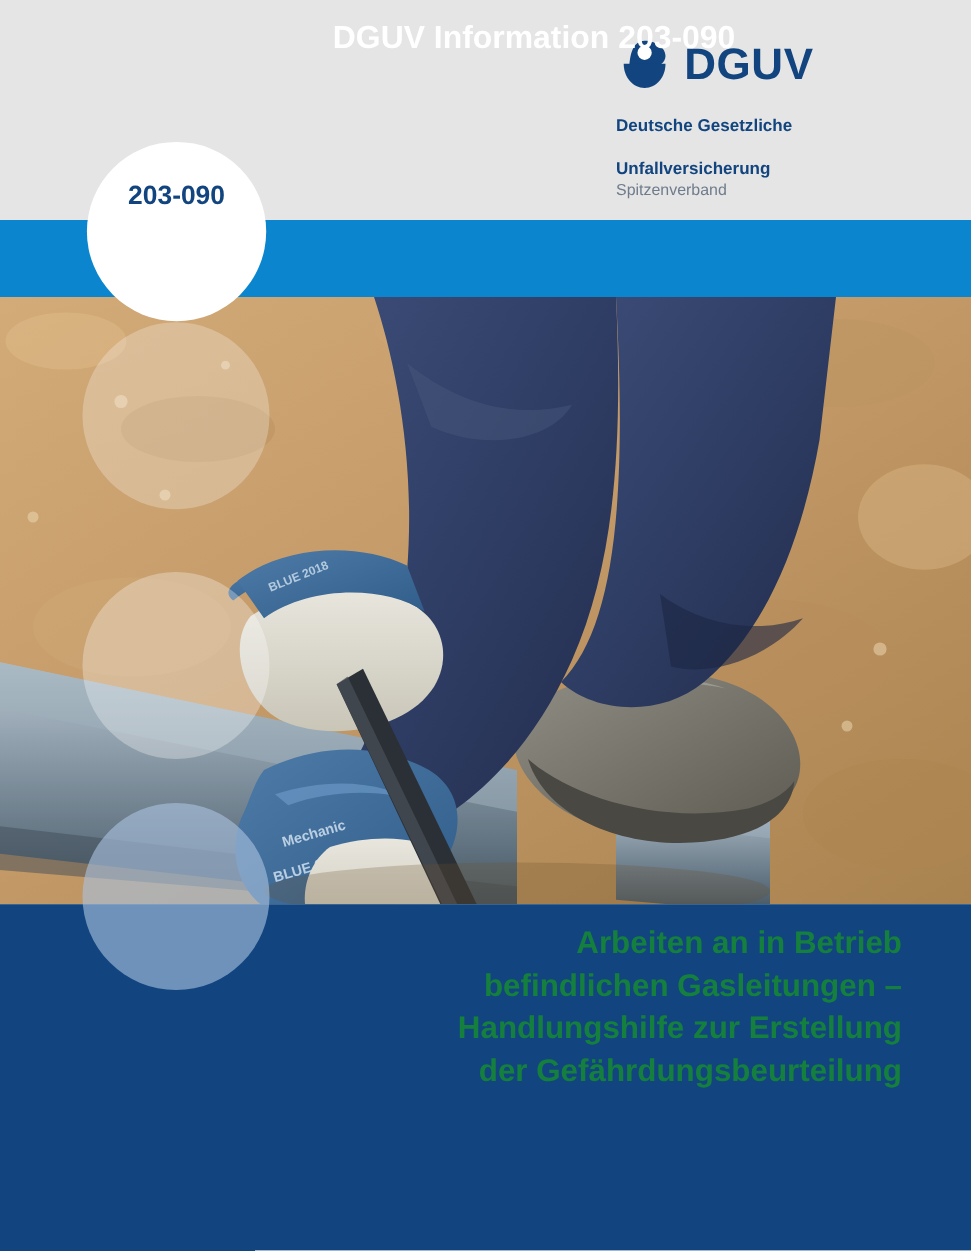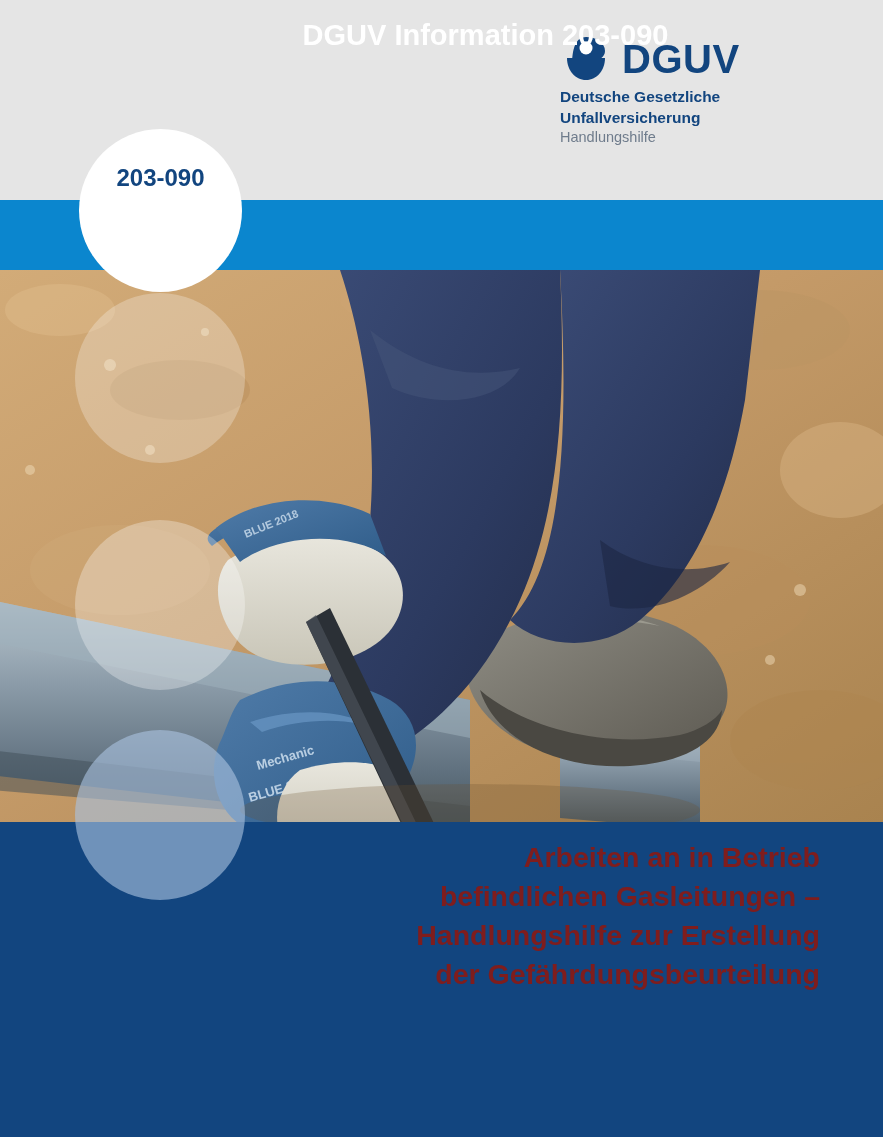--- a/index.html
+++ b/index.html
@@ -48,21 +48,21 @@
     flex: 0 0 auto;
   }
   .logo-word {
     font-size: 40px;
     font-weight: bold;
     color: #12457f;
     letter-spacing: 0.5px;
     line-height: 46px;
   }
   .logo-sub {
-    margin-top: 2px;
+    margin-top: 20px;
     font-size: 15.5px;
     font-weight: bold;
     color: #12457f;
     line-height: 19px;
   }
   .logo-sub3 {
     margin-top: 1px;
     font-size: 14.5px;
     font-weight: normal;
     color: #6f7c8c;
@@ -169,21 +169,21 @@
     height: 315px;
     background: #12457f;
     z-index: 2;
   }
   .bottom-title {
     position: absolute;
     left: 260px;
     top: 838px;
     width: 560px;
     text-align: right;
-    color: #7f1d1d;
+    color: #15803d;
     font-size: 28.5px;
     font-weight: bold;
     line-height: 39px;
     z-index: 5;
     white-space: pre-line;
   }
 </style>
 </head>
 <body>
 
@@ -196,21 +196,21 @@
           <svg width="52" height="46" viewBox="0 0 52 46" xmlns="http://www.w3.org/2000/svg">
             <path d="M26 1 C36 1 45 7 45 15 C45 21 39 25 32 25 C27 25 23 23 20 23 C15 23 12 26 12 30 L12 30 C12 12 16 1 26 1 Z" fill="#12457f"></path>
             <path d="M7 22 C7 34 15 44 26 44 C37 44 45 34 45 22 Z" fill="#12457f"></path>
             <circle cx="26" cy="12" r="6.5" fill="#ffffff"></circle>
           </svg>
         </span>
         <span class="logo-word">DGUV</span>
       </div>
       <div class="logo-sub">Deutsche Gesetzliche</div>
       <div class="logo-sub">Unfallversicherung</div>
-      <div class="logo-sub3">Handlungshilfe</div>
+      <div class="logo-sub3">Spitzenverband</div>
     </div>
   </div>
 
   <div class="photo">
     <svg width="883" height="552" viewBox="0 0 883 552" xmlns="http://www.w3.org/2000/svg">
       <defs>
         <linearGradient id="soil" x1="0" y1="0" x2="1" y2="1">
           <stop offset="0%" stop-color="#d2ab78"></stop>
           <stop offset="45%" stop-color="#c49a68"></stop>
           <stop offset="100%" stop-color="#a9834f"></stop>

